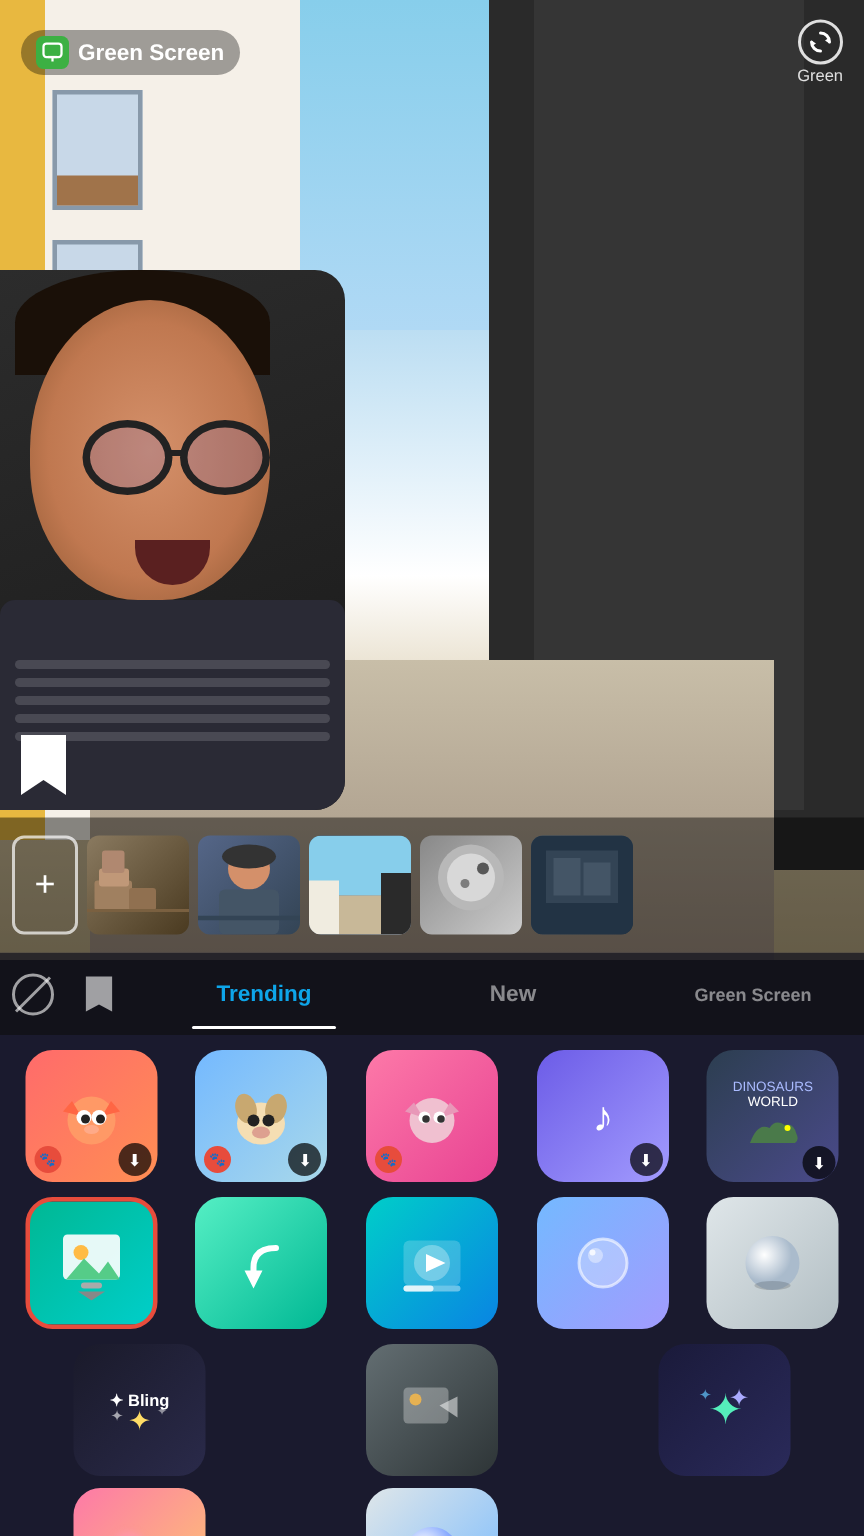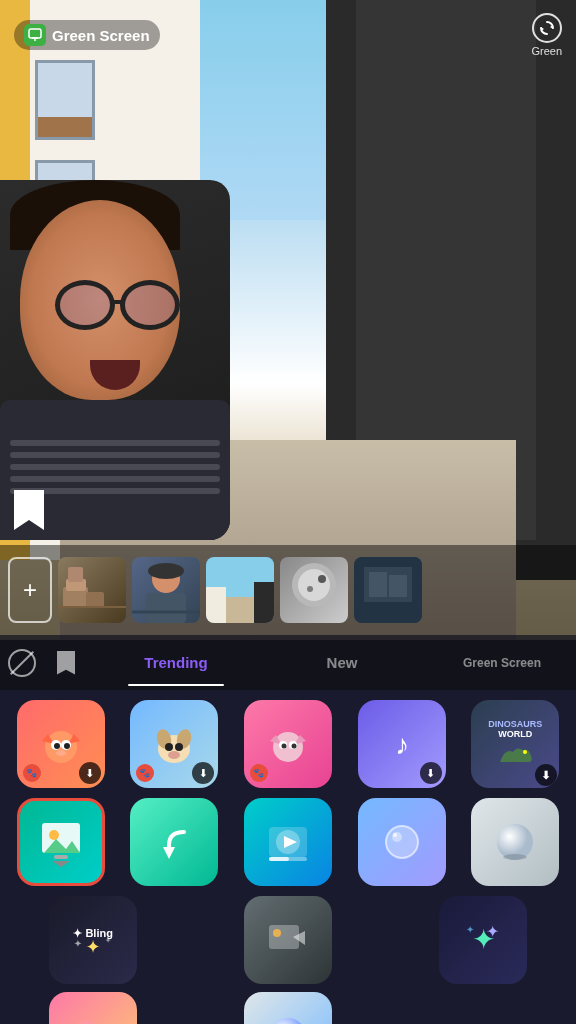--- a/index.html
+++ b/index.html
@@ -308,21 +308,21 @@
       flex-direction: column;
       align-items: center;
       justify-content: center;
       cursor: pointer;
       position: relative;
     }
     .tab-label {
       font-size: 15px;
       font-weight: 600;
     }
-    .tab-label.active { color: #8b5cf6; }
+    .tab-label.active { color: #0ea5e9; }
     .tab-label.inactive { color: rgba(255,255,255,0.5); margin-left: 12px; }
     .tab-underline {
       position: absolute;
       bottom: 4px; left: 50%;
       transform: translateX(-50%);
       width: 60%; height: 2px;
       background: white;
       border-radius: 1px;
     }
 
@@ -611,21 +611,21 @@
     <div class="app-icon-wrap">
       <div class="app-icon app-music">
         <svg width="50" height="50" viewBox="0 0 50 50">
           <text x="25" y="35" text-anchor="middle" font-size="28" fill="white">♪</text>
         </svg>
         <div class="download-badge">⬇</div>
       </div>
     </div>
 
     <div class="app-icon-wrap">
-      <div class="app-icon app-dino" style="flex-direction:column; gap:0; font-size:10px; color:white; font-weight:700; text-align:left; padding:6px;">
+      <div class="app-icon app-dino" style="flex-direction:column; gap:0; font-size:10px; color:white; font-weight:400; text-align:left; padding:6px;">
         <span style="font-size:9px; line-height:1.1; color:#aabbff;">DINOSAURS</span>
         <span style="font-size:9px; line-height:1.1; color:white;">WORLD</span>
         <svg width="40" height="28" viewBox="0 0 40 28">
           <path d="M5 22 Q10 8 18 12 Q22 6 28 10 Q34 8 36 16 Q38 20 35 22 Z" fill="#4a7a4a"></path>
           <circle cx="30" cy="12" r="2" fill="#ffff00"></circle>
         </svg>
         <div class="download-badge" style="right:2px; bottom:2px;">⬇</div>
       </div>
     </div>
 

